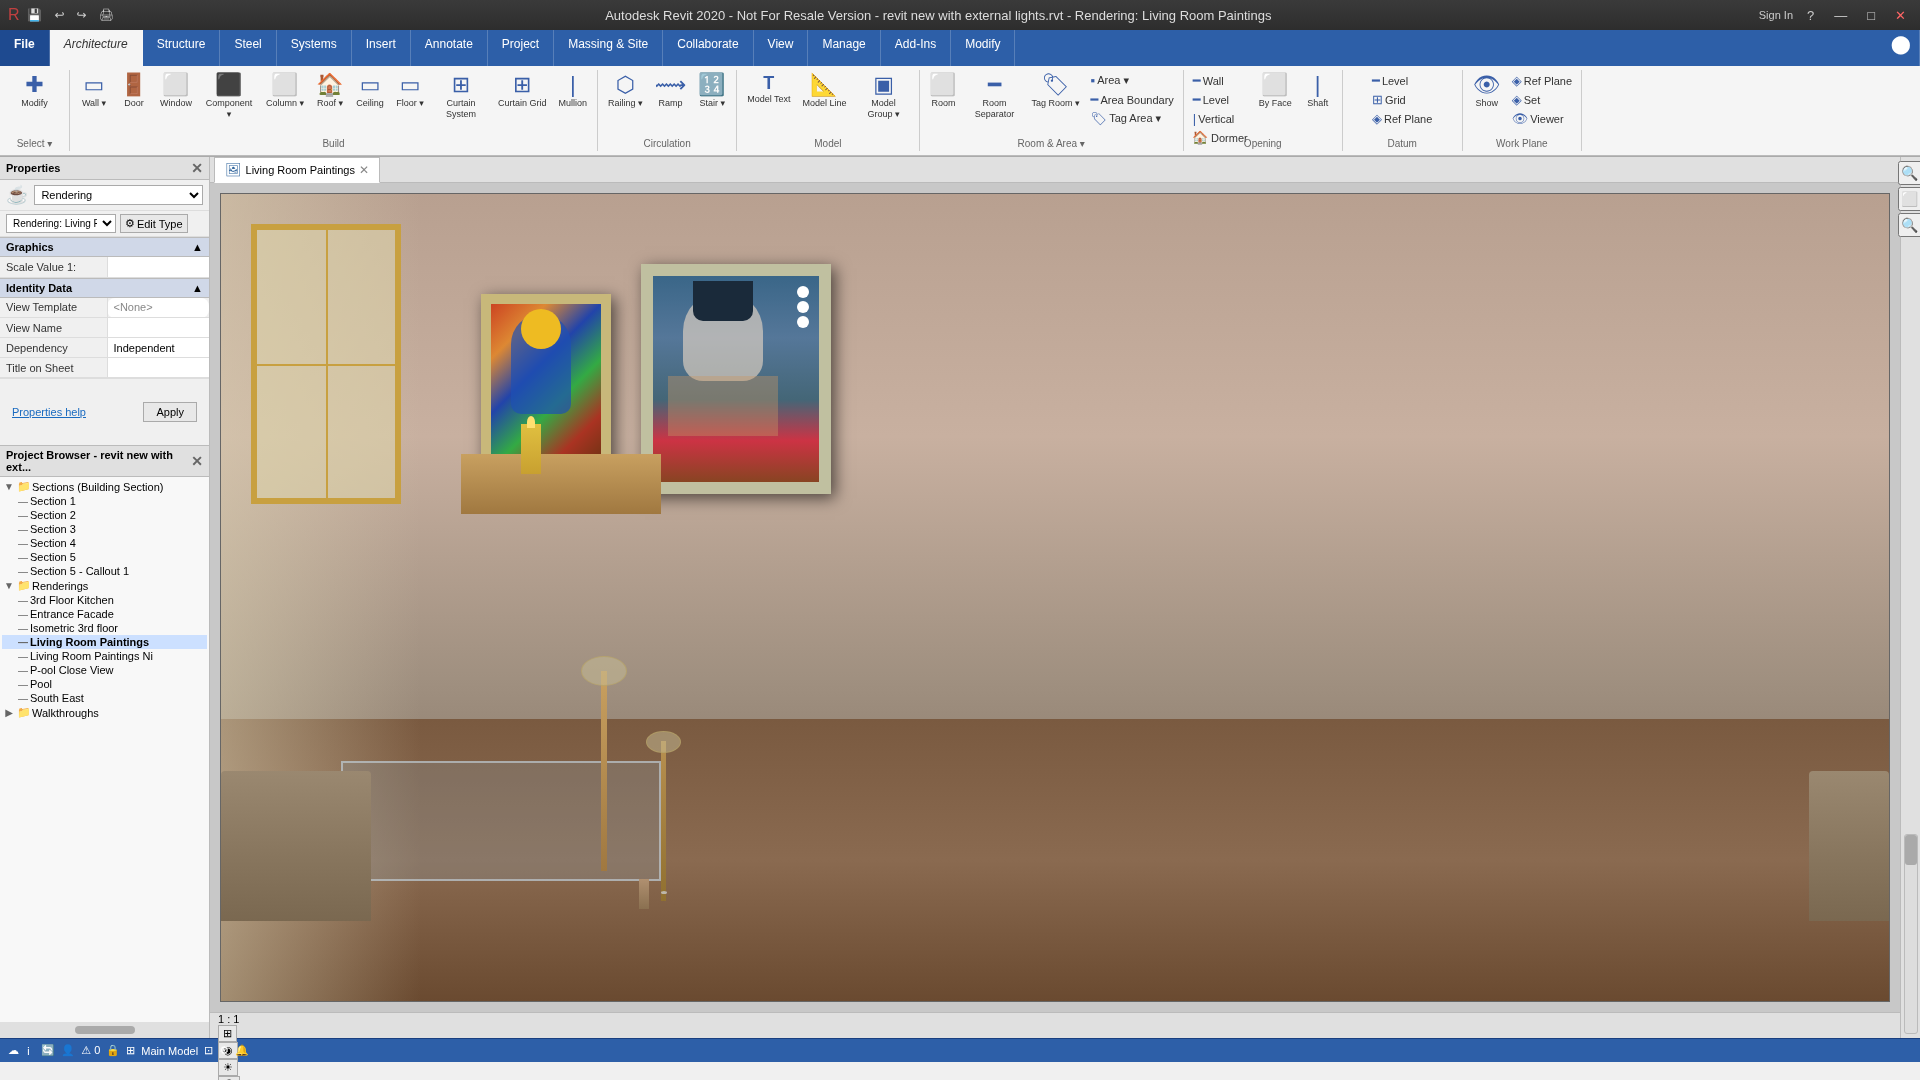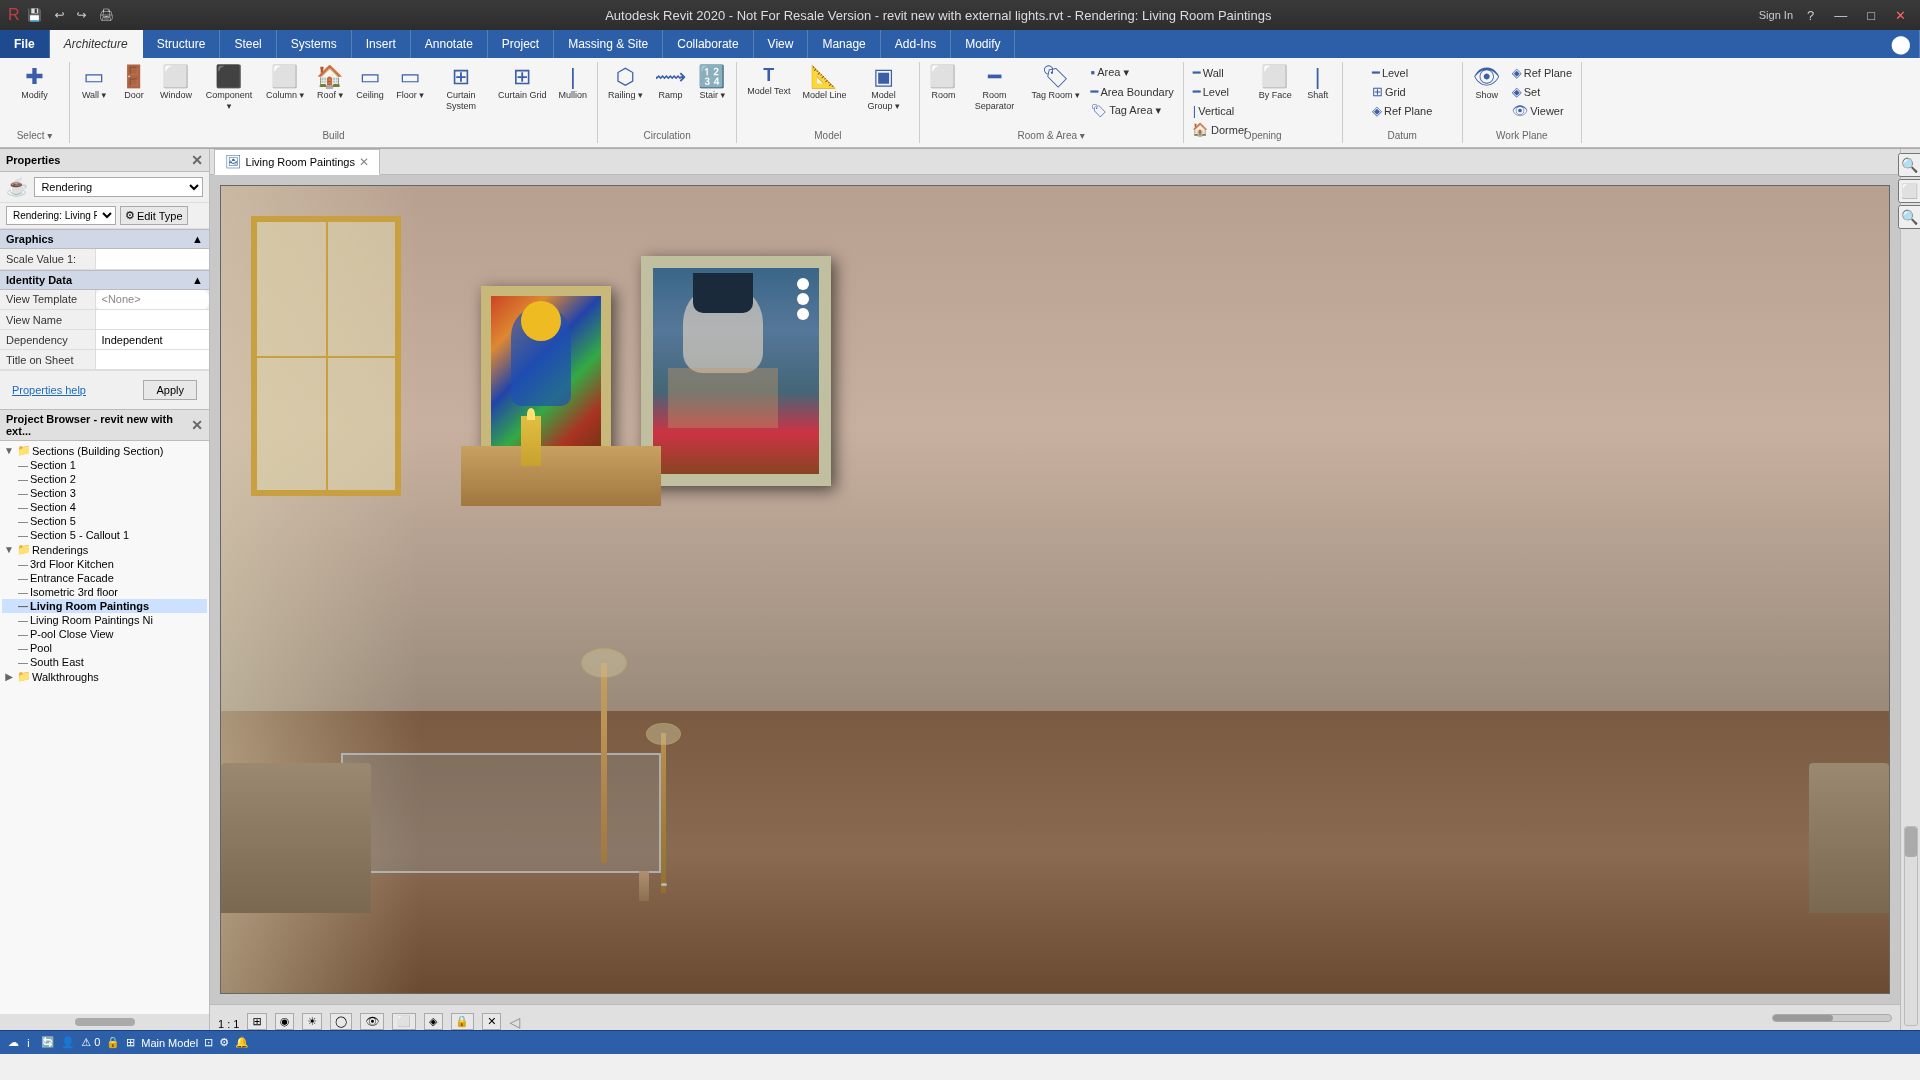--- a/index.html
+++ b/index.html
@@ -19,21 +19,21 @@
     #title-bar .title { flex: 1; text-align: center; color: #ddd; font-size: 13px; }
     #title-bar .right { display: flex; align-items: center; gap: 8px; }
     .title-btn { color: #ccc; font-size: 13px; cursor: pointer; padding: 2px 6px; }
     .qa-btn { padding: 2px 4px; cursor: pointer; font-size: 12px; color: #ccc; border: none; background: none; }
 
     
     #ribbon { background: #f5f5f5; border-bottom: 1px solid #aaa; }
     #ribbon-tabs {
       display: flex;
       background: #2d5fa8;
-      height: 28px;
+      height: 36px;
     }
     .ribbon-tab {
       padding: 0 14px;
       line-height: 28px;
       color: #fff;
       cursor: pointer;
       font-size: 12px;
       border-right: 1px solid rgba(255,255,255,0.2);
     }
     .ribbon-tab.active { background: #f5f5f5; color: #333; font-style: italic; }
@@ -167,32 +167,32 @@
       border-top: 1px solid #bbb;
       border-bottom: 1px solid #bbb;
     }
     .prop-table { width: 100%; border-collapse: collapse; }
     .prop-table td {
       padding: 2px 6px;
       border-bottom: 1px solid #ddd;
       font-size: 11px;
       height: 20px;
     }
-    .prop-table td:first-child { color: #333; width: 95px; }
+    .prop-table td:first-child { color: #333; width: 107px; }
     .prop-table td:last-child { background: white; border-left: 1px solid #ddd; }
     .prop-input { border: none; background: transparent; width: 100%; font-size: 11px; }
     .prop-help { color: #1a6bc0; cursor: pointer; text-decoration: underline; padding: 3px 6px; }
     .apply-btn {
       border: 1px solid #aaa;
       background: #e8e8e8;
       padding: 3px 12px;
       cursor: pointer;
       font-size: 11px;
       float: right;
-      margin: 5px 6px;
+      margin: 19px 6px;
     }
 
     
     #project-browser {
       flex: 1;
       overflow: hidden;
       display: flex;
       flex-direction: column;
     }
     .browser-tree {
@@ -307,24 +307,25 @@
     #status-bar .status-left { flex: 1; }
     #status-bar .status-center { display: flex; gap: 8px; align-items: center; }
     #status-bar .status-right { display: flex; gap: 6px; align-items: center; }
 
     
     #view-controls {
       height: 26px;
       background: #e0e0e0;
       border-top: 1px solid #bbb;
       display: flex;
-      align-items: flex-end;
+      align-items: flex-start;
       padding: 0 8px;
-      gap: 8px;
-      font-size: 11px;
+      gap: 0;
+      font-size: 11px;
+      flex-direction: column;
     }
     .view-btn { 
       padding: 1px 4px; 
       cursor: pointer; 
       background: #e8e8e8;
       border: 1px solid #aaa;
       font-size: 11px;
     }
     .ribbon-small-item {
       display: flex;

